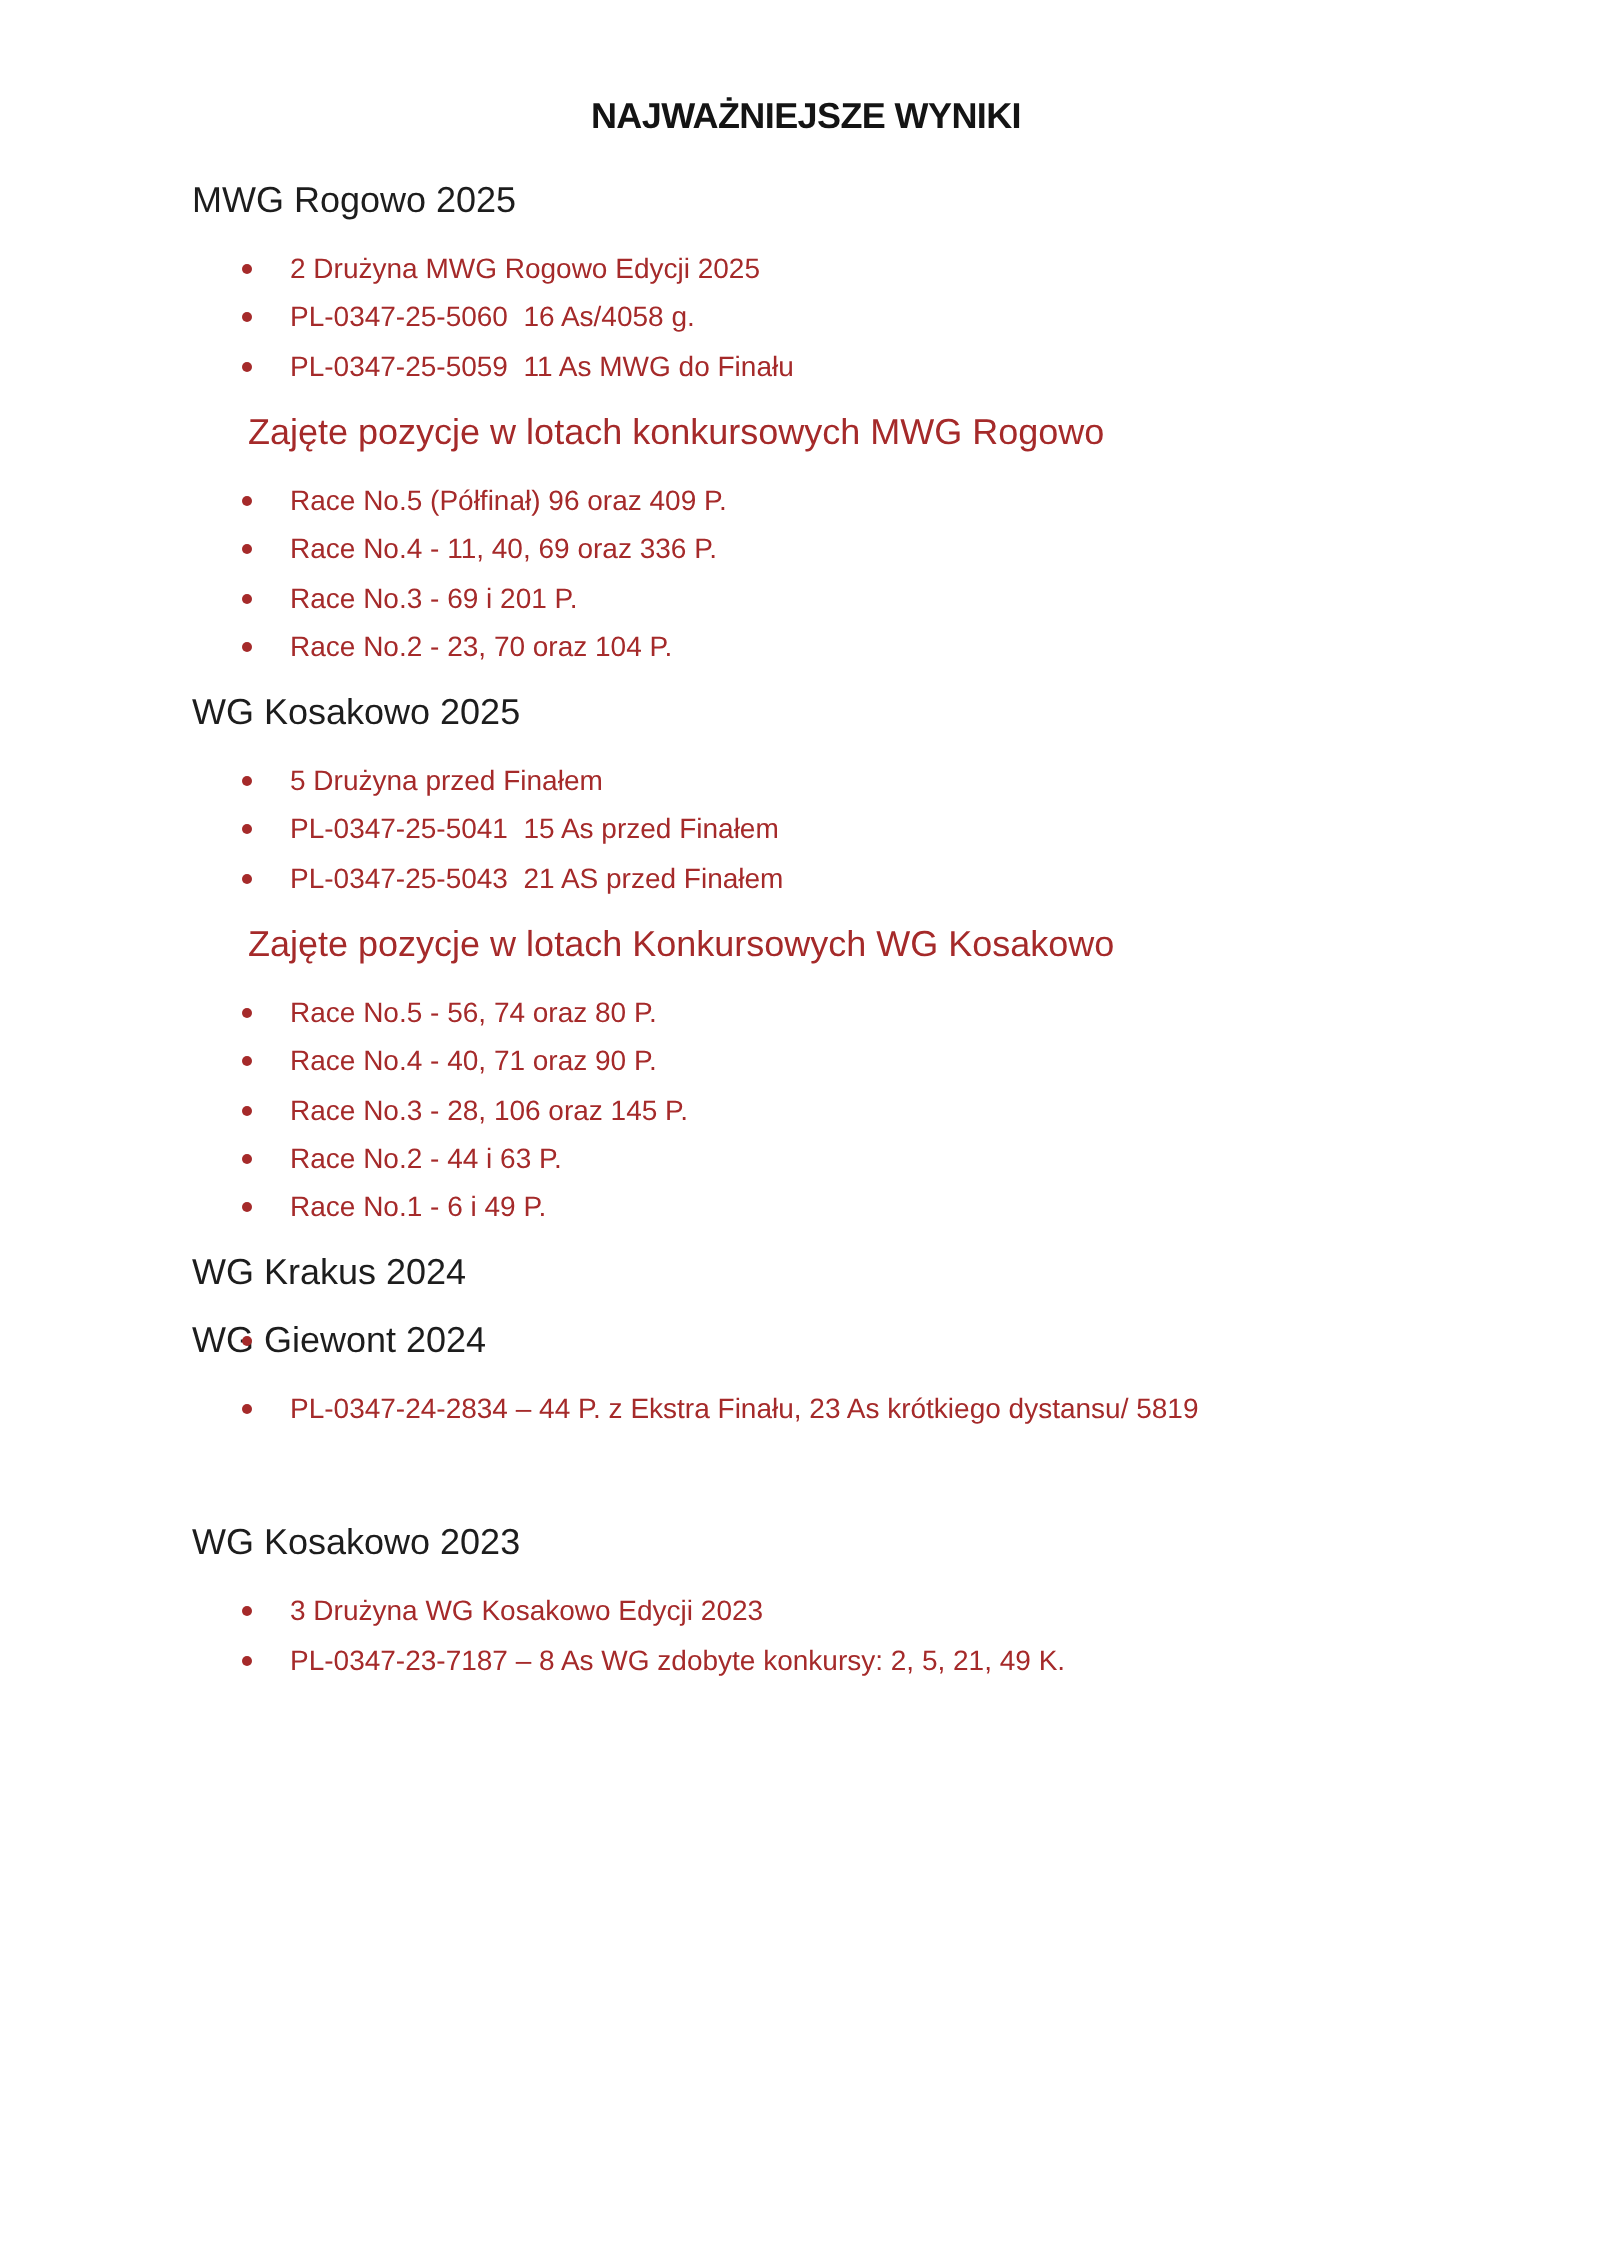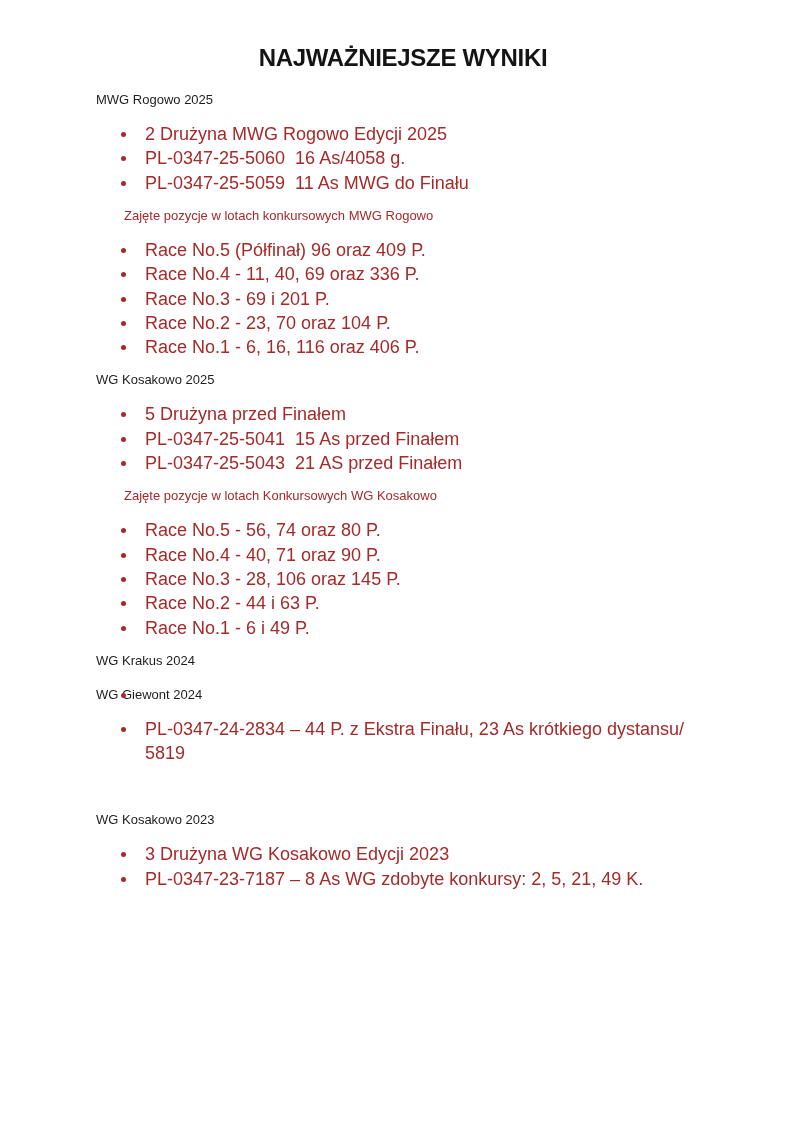--- a/index.html
+++ b/index.html
@@ -18,44 +18,44 @@
     overflow: hidden;
     font-family: "Liberation Sans", sans-serif;
     color: var(--ink);
   }
   .doc {
     padding: 42px 90px 0 96px;
   }
   .doc-title {
     margin: 0 0 14px 0;
     text-align: center;
-    font-size: 24px;
+    font-size: 18px;
     line-height: 32px;
     font-weight: 700;
     letter-spacing: -0.3px;
     color: #141414;
   }
   .section-heading {
     margin: 8.6px 0 9.6px 0;
-    font-size: 13px;
+    font-size: 18px;
     line-height: 24.4px;
     font-weight: 400;
     white-space: pre-wrap;
   }
   .section-heading[data-color="black"] { color: var(--ink); }
   .section-heading[data-color="red"]   { color: var(--accent); margin-left: 28px; }
   ul.result-list {
     list-style: none;
     margin: 0;
     padding: 0;
   }
   ul.result-list li {
     position: relative;
     padding-left: 49px;
-    font-size: 18px;
+    font-size: 14px;
     line-height: 24.4px;
     color: var(--accent);
   }
   .bullet-dot {
     position: absolute;
     left: 25px;
     top: 10px;
     width: 5px;
     height: 5px;
     border-radius: 50%;
@@ -77,21 +77,20 @@
     <li><span class="bullet-dot"></span><span class="item-text">PL-0347-25-5060  16 As/4058 g.</span></li>
     <li><span class="bullet-dot"></span><span class="item-text">PL-0347-25-5059  11 As MWG do Finału</span></li>
   </ul>
 
   <p class="section-heading" data-color="red">Zajęte pozycje w lotach konkursowych MWG Rogowo</p>
   <ul class="result-list">
     <li><span class="bullet-dot"></span><span class="item-text">Race No.5 (Półfinał) 96 oraz 409 P.</span></li>
     <li><span class="bullet-dot"></span><span class="item-text">Race No.4 - 11, 40, 69 oraz 336 P.</span></li>
     <li><span class="bullet-dot"></span><span class="item-text">Race No.3 - 69 i 201 P.</span></li>
     <li><span class="bullet-dot"></span><span class="item-text">Race No.2 - 23, 70 oraz 104 P.</span></li>
-    <li><span class="bullet-dot"></span><span class="item-text">Race No.1 - 6, 16, 116 oraz 406 P.</span></li>
   </ul>
 
   <p class="section-heading" data-color="black">WG Kosakowo 2025</p>
   <ul class="result-list">
     <li><span class="bullet-dot"></span><span class="item-text">5 Drużyna przed Finałem</span></li>
     <li><span class="bullet-dot"></span><span class="item-text">PL-0347-25-5041  15 As przed Finałem</span></li>
     <li><span class="bullet-dot"></span><span class="item-text">PL-0347-25-5043  21 AS przed Finałem</span></li>
   </ul>
 
   <p class="section-heading" data-color="red">Zajęte pozycje w lotach Konkursowych WG Kosakowo</p>

